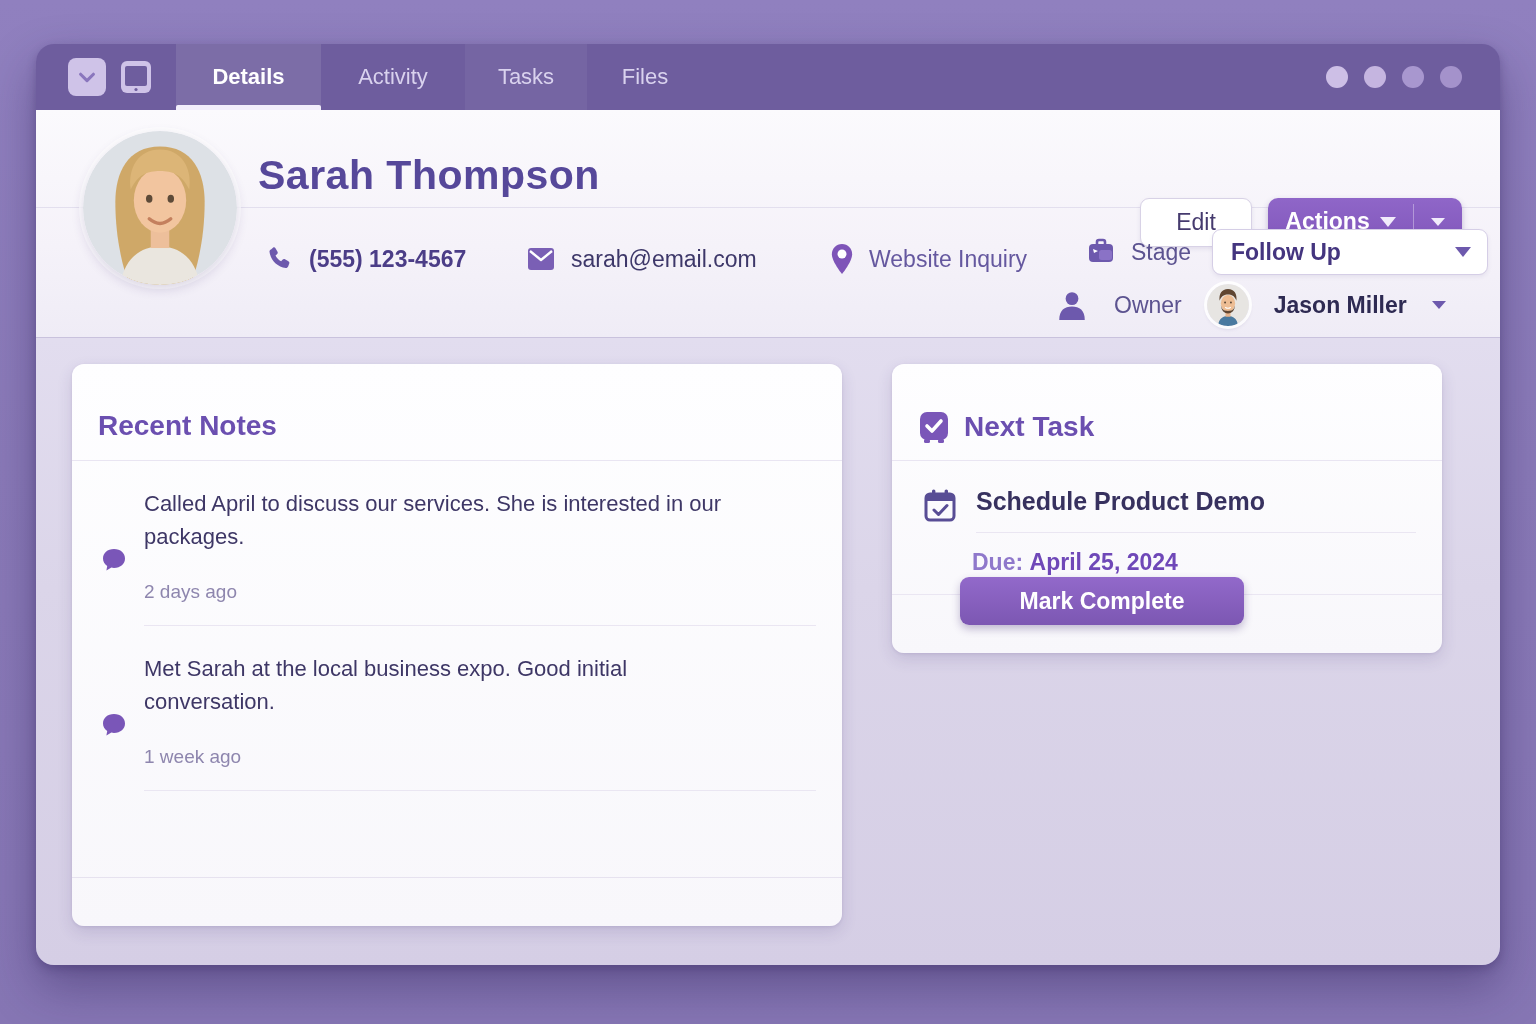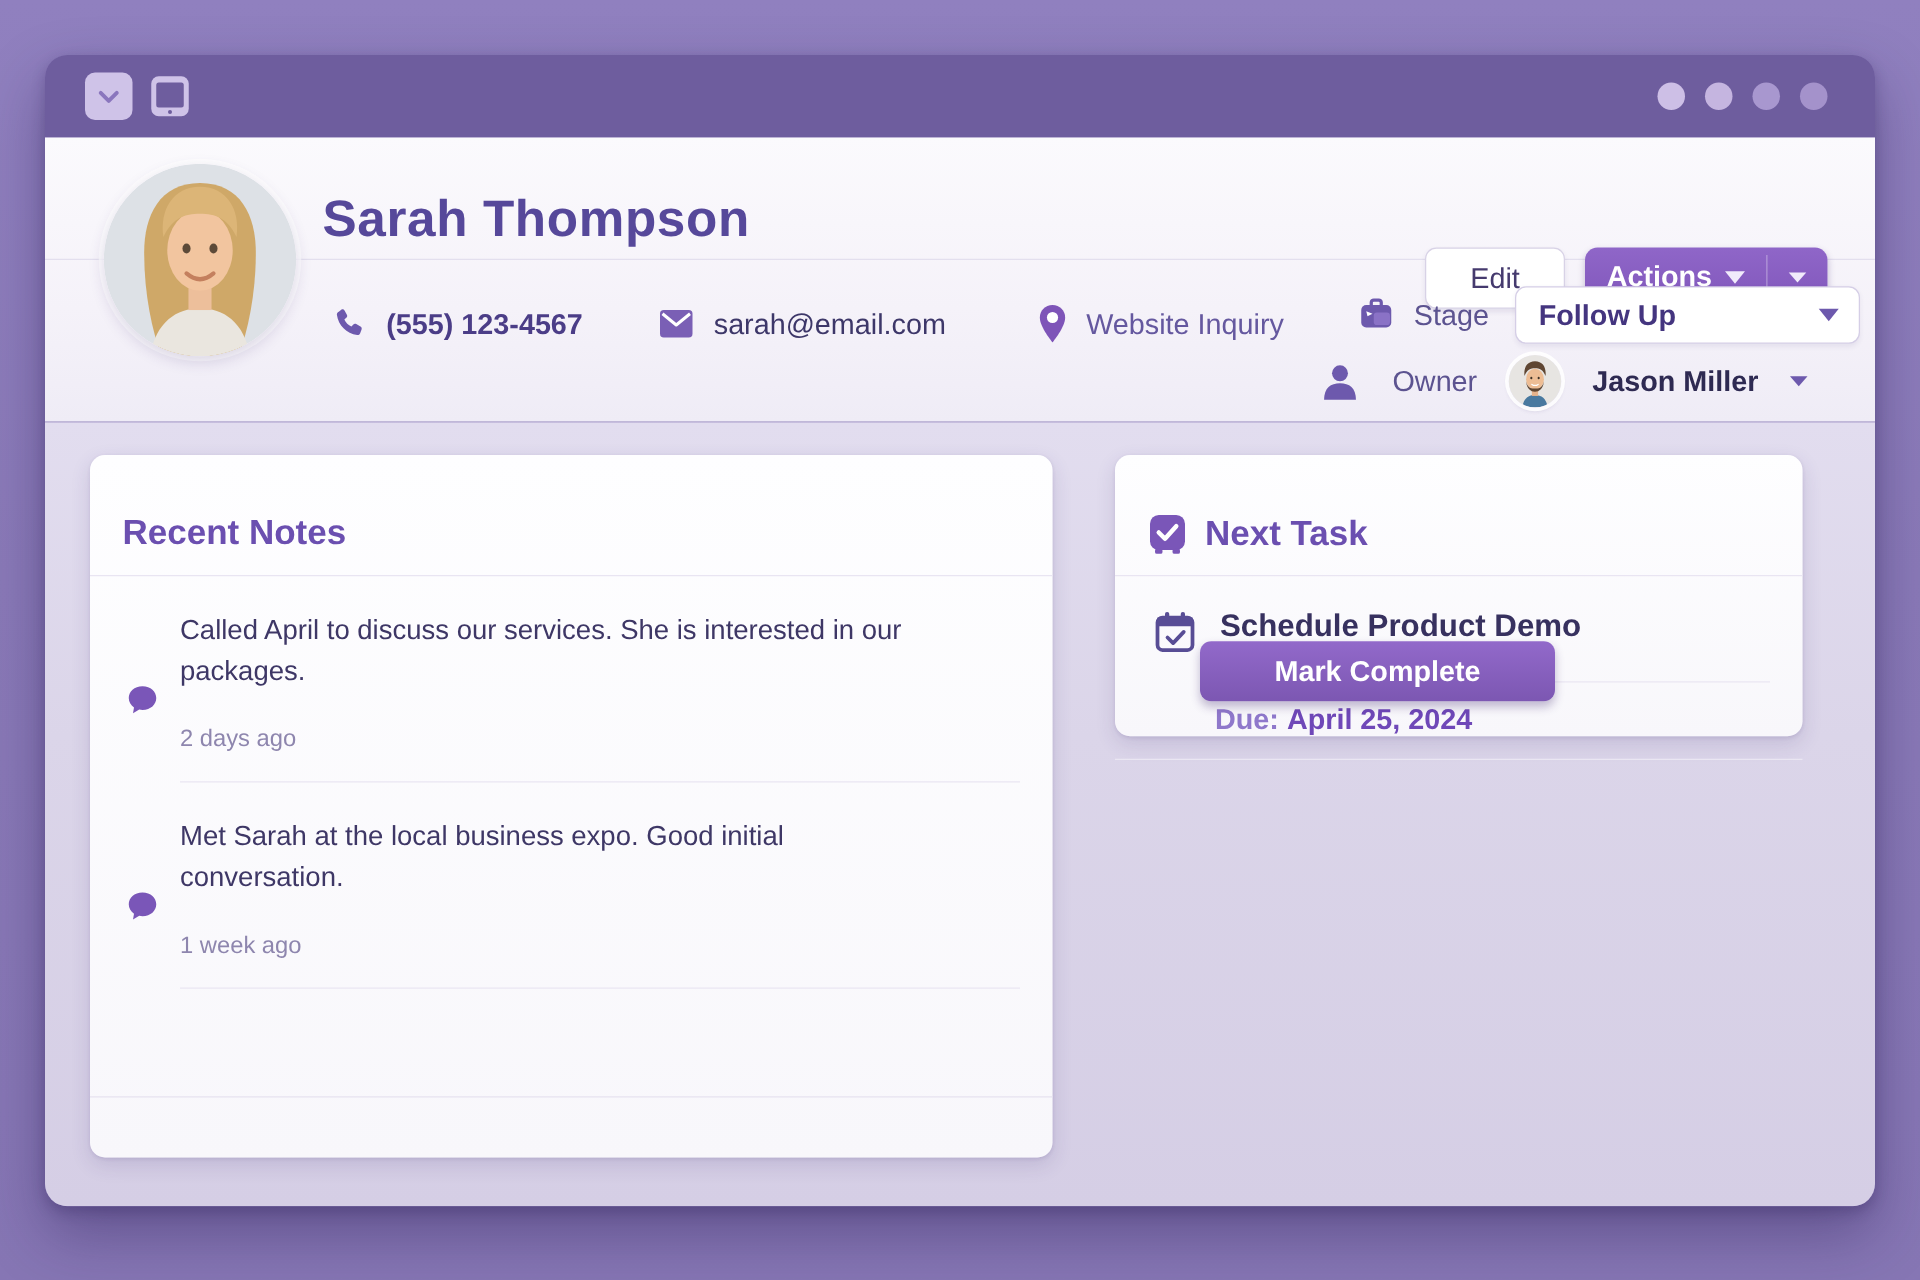--- a/index.html
+++ b/index.html
@@ -51,33 +51,33 @@
   .stage-select .val{font-size:23px;font-weight:bold;color:#44357f;}
   .owner-row{position:absolute;top:172px;height:46px;display:flex;align-items:center;}
   .avatar-small{width:42px;height:42px;border-radius:50%;overflow:hidden;box-shadow:0 0 0 3px rgba(255,255,255,.9),0 2px 4px rgba(60,40,110,.25);}
   .owner-name{font-size:23px;font-weight:bold;color:#2e2a52;}
 
   
   .content{position:relative;flex:1;background:linear-gradient(180deg,#e2ddef 0%,#dbd5e9 40%,#d5cee5 100%);}
   .card{position:absolute;background:linear-gradient(180deg,#fefeff 0%,#f8f7fb 100%);border-radius:12px;
         box-shadow:0 6px 16px rgba(60,40,110,.14), 0 1px 3px rgba(60,40,110,.10);}
   .card-notes{left:36px;top:26px;width:770px;height:562px;}
-  .card-task{left:856px;top:26px;width:550px;height:225px;}
+  .card-task{left:856px;top:26px;width:550px;height:289px;}
   .card-head{display:flex;align-items:center;gap:14px;padding:24px 26px 16px 26px;border-bottom:1px solid #e9e5f2;margin-top:22px;}
   .card-title{font-size:28px;font-weight:bold;color:#6b4fb0;}
 
   .note-item{display:flex;gap:16px;padding:26px 26px 0 28px;}
   .note-body{flex:1;border-bottom:1px solid #eae6f2;padding-bottom:22px;}
   .note-item:last-of-type .note-body{border-bottom:none;}
   .note-text{font-size:22px;color:#3e3766;line-height:1.5;max-width:610px;}
   .note-time{font-size:19px;color:#8e86ae;margin-top:28px;}
   .notes-footer-line{position:absolute;left:0;right:0;bottom:48px;height:1px;background:#e6e2ef;}
 
   .task-row{display:flex;align-items:flex-start;gap:18px;padding:26px 26px 0 30px;}
-  .task-name-wrap{flex:1;border-bottom:1px solid #eae6f2;padding-bottom:29px;}
+  .task-name-wrap{flex:1;border-bottom:1px solid #eae6f2;padding-bottom:16px;}
   .task-name{font-size:25px;font-weight:bold;color:#37315f;}
   .task-due{padding:16px 26px 18px 80px;font-size:23px;border-bottom:1px solid #eae6f2;}
   .due-label{color:#8f78cb;font-weight:bold;}
   .due-date{color:#6f48b8;font-weight:bold;}
   .btn-complete{position:absolute;left:68px;bottom:28px;width:284px;height:48px;border-radius:9px;
                 background:linear-gradient(180deg,#9269ca 0%,#7c57b2 100%);color:#ffffff;font-size:23px;font-weight:bold;
                 display:flex;align-items:center;justify-content:center;box-shadow:0 4px 8px rgba(60,35,110,.30);}
   .icon{flex:0 0 auto;display:flex;align-items:center;justify-content:center;}
 </style>
 </head>
@@ -92,20 +92,34 @@
           <svg width="22" height="22" viewBox="0 0 24 24">
               <path d="M5 9 L12 16 L19 9" fill="none" stroke="#8a76bd" stroke-width="3.4" stroke-linecap="round" stroke-linejoin="round"></path>
             </svg>
         </div>
         <div class="icon">
           <svg width="40" height="40" viewBox="0 0 40 40">
             <rect x="5" y="4" width="30" height="32" rx="6" fill="#cfc3e8"></rect>
             <rect x="9" y="9" width="22" height="20" rx="2" fill="#6e5d9e"></rect>
             <circle cx="20" cy="32.5" r="1.6" fill="#6e5d9e"></circle>
           </svg>
+        </div>
+      </div>
+      <div class="tabs">
+        <div class="tab active" style="width:145px">
+          <span>Details</span>
+        </div>
+        <div class="tab" style="width:144px">
+          <span>Activity</span>
+        </div>
+        <div class="tab alt" style="width:122px">
+          <span>Tasks</span>
+        </div>
+        <div class="tab" style="width:116px">
+          <span>Files</span>
         </div>
       </div>
       <div class="win-dots">
         <div class="dot" style="background:#cdbfe6"></div>
         <div class="dot" style="background:#c5b5e0"></div>
         <div class="dot" style="background:#a897cf"></div>
         <div class="dot" style="background:#a492cb"></div>
       </div>
     </div>
 

